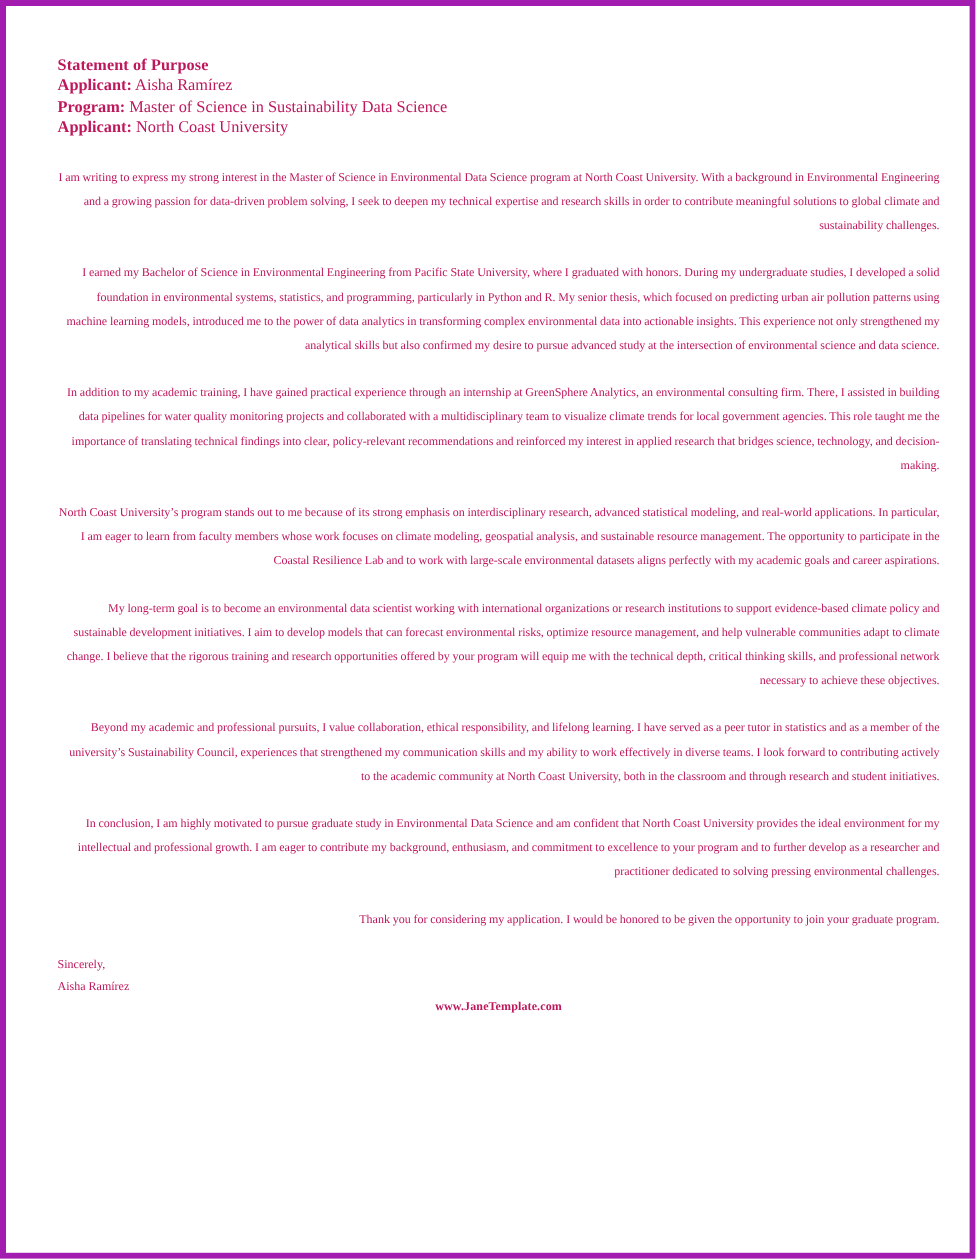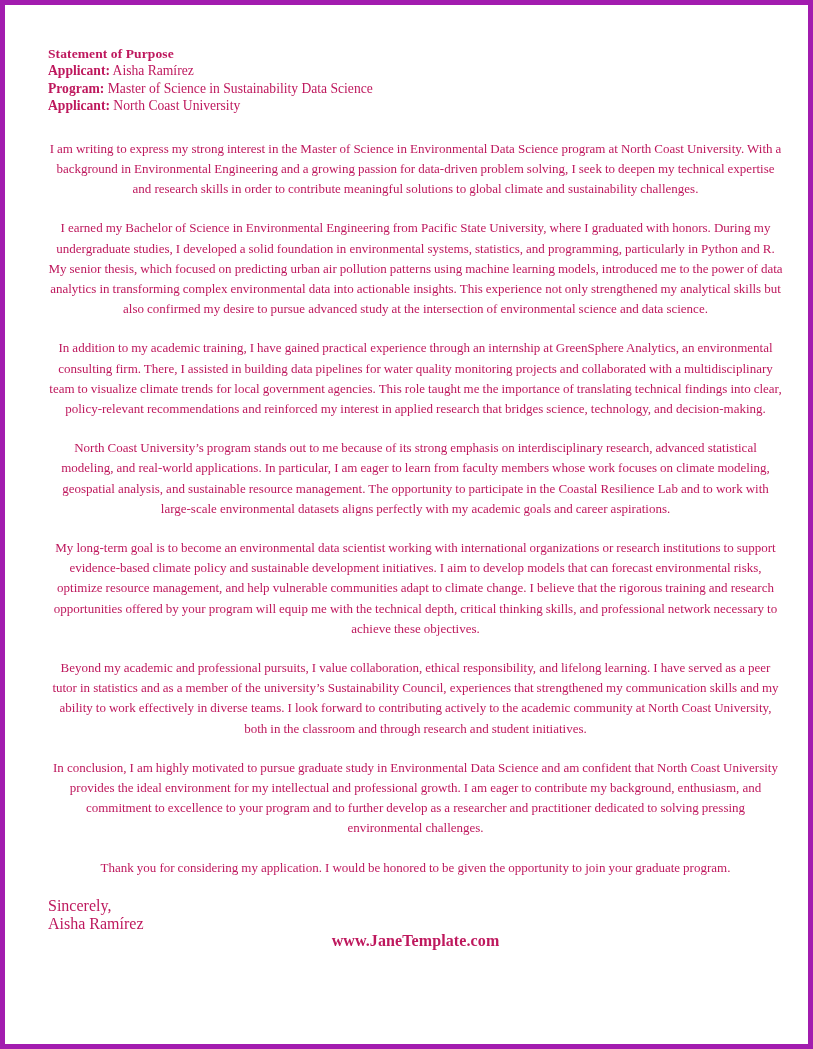--- a/index.html
+++ b/index.html
@@ -50,38 +50,38 @@
 
   .meta-value {
     font-weight: normal;
   }
 
   .body-block {
     margin-top: 24px;
   }
 
   p.para {
-    font-size: 13px;
+    font-size: 10px;
     line-height: 20.2px;
     margin: 0 0 19px 0;
-    text-align: center;
+    text-align: right;
     word-spacing: -0.2px;
   }
 
   p.para:last-child {
     margin-bottom: 0;
   }
 
   .thanks {
     margin-top: 0;
     margin-bottom: 26px;
   }
 
   .signoff {
-    font-size: 16px;
+    font-size: 10px;
     line-height: 17.8px;
   }
 
   .signoff div {
     white-space: nowrap;
   }
 
   .signoff .website {
     font-weight: bold;
     letter-spacing: 0.1px;

